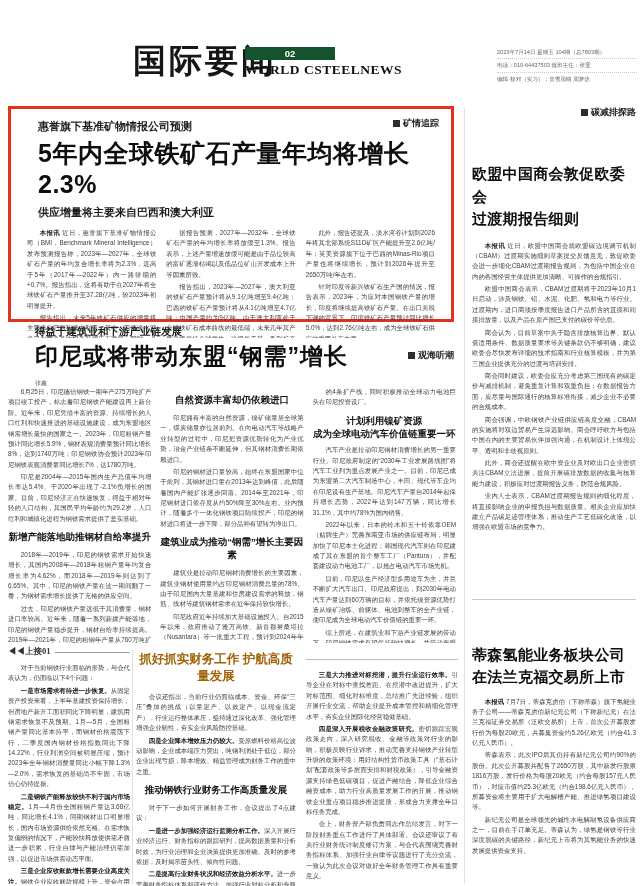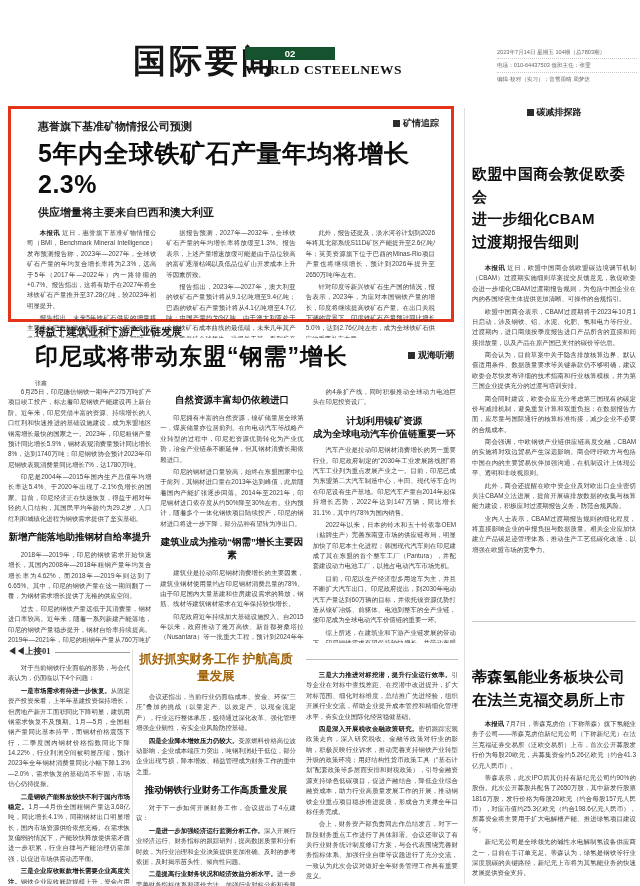--- a/index.html
+++ b/index.html
@@ -52,21 +52,21 @@
   .cont-marker .mk{font-family:"Liberation Serif",serif;font-size:8.5px;font-weight:bold;color:#333;white-space:nowrap;}
   .cont-marker .ln{flex:1;border-top:1px solid #9e9e9e;}
   
   .fin{position:absolute;left:136px;top:650px;width:322px;height:236px;}
   .fin-colA{position:absolute;left:0;top:0;width:160px;height:236px;overflow:hidden;}
   .fin-colB{position:absolute;left:170px;top:0;width:152px;height:236px;overflow:hidden;}
   .fin-headline{font-size:12.5px;font-weight:900;text-align:center;color:#a16207;margin:1px 0 7px;}
   .fin-rule{border-top:1px solid #bdbdbd;margin:9px 0 10px;}
   
   .right-col{position:absolute;left:472px;top:106px;width:164px;height:780px;}
-  .right-tag{text-align:center;margin-bottom:8px;}
+  .right-tag{text-align:right;margin-bottom:8px;}
   .r-headline{font-size:15px;font-weight:900;line-height:1.5;color:#0e0e0e;letter-spacing:.3px;margin-top:44px;}
   .r-body1{margin-top:10px;height:350px;overflow:hidden;}
   .r-div{border-top:1px solid #c9c9c9;margin:8px 0 9px;}
   .r-body2{margin-top:8px;height:190px;overflow:hidden;}
 </style>
 </head>
 <body>
 
 <div class="page">
 
@@ -188,21 +188,20 @@
         </div>
     </div>
   </div>
 
   <div class="right-col">
     <div class="right-tag tag">
       <span class="tag-sq"></span><span>碳减排探路</span>
     </div>
     <div class="r-headline">
         <div>欧盟中国商会敦促欧委会</div>
-        <div>进一步细化CBAM</div>
         <div>过渡期报告细则</div>
       </div>
     <div class="r-body1">
         <p class="para"><strong>本报讯 </strong>近日，欧盟中国商会就欧盟碳边境调节机制（CBAM）过渡期实施细则草案提交反馈意见，敦促欧委会进一步细化CBAM过渡期报告规则，为包括中国企业在内的各国经营主体提供更加清晰、可操作的合规指引。</p>
         <p class="para">欧盟中国商会表示，CBAM过渡期将于2023年10月1日启动，涉及钢铁、铝、水泥、化肥、氢和电力等行业。过渡期内，进口商须按季度报告进口产品所含的直接和间接排放量，以及产品在原产国已支付的碳价等信息。</p>
         <p class="para">商会认为，目前草案中关于隐含排放核算边界、默认值适用条件、数据质量要求等关键条款仍不够明确，建议欧委会尽快发布详细的技术指南和行业核算模板，并为第三国企业提供充分的过渡与培训安排。</p>
         <p class="para">商会同时建议，欧委会应充分考虑第三国现有的碳定价与减排机制，避免重复计算和双重负担；在数据报告方面，应尽量与国际通行的核算标准衔接，减少企业不必要的合规成本。</p>
         <p class="para">商会强调，中欧钢铁产业链供应链高度交融，CBAM的实施将对双边贸易产生深远影响。商会呼吁欧方与包括中国在内的主要贸易伙伴加强沟通，在机制设计上体现公平、透明和非歧视原则。</p>
         <p class="para">此外，商会还提醒在欧中资企业及对欧出口企业密切关注CBAM立法进展，提前开展碳排放数据的收集与核算能力建设，积极应对过渡期报告义务，防范合规风险。</p>
         <p class="para">业内人士表示，CBAM过渡期报告规则的细化程度，将直接影响企业的申报负担与数据质量。相关企业应加快建立产品碳足迹管理体系，推动生产工艺低碳化改造，以增强在欧盟市场的竞争力。</p>

